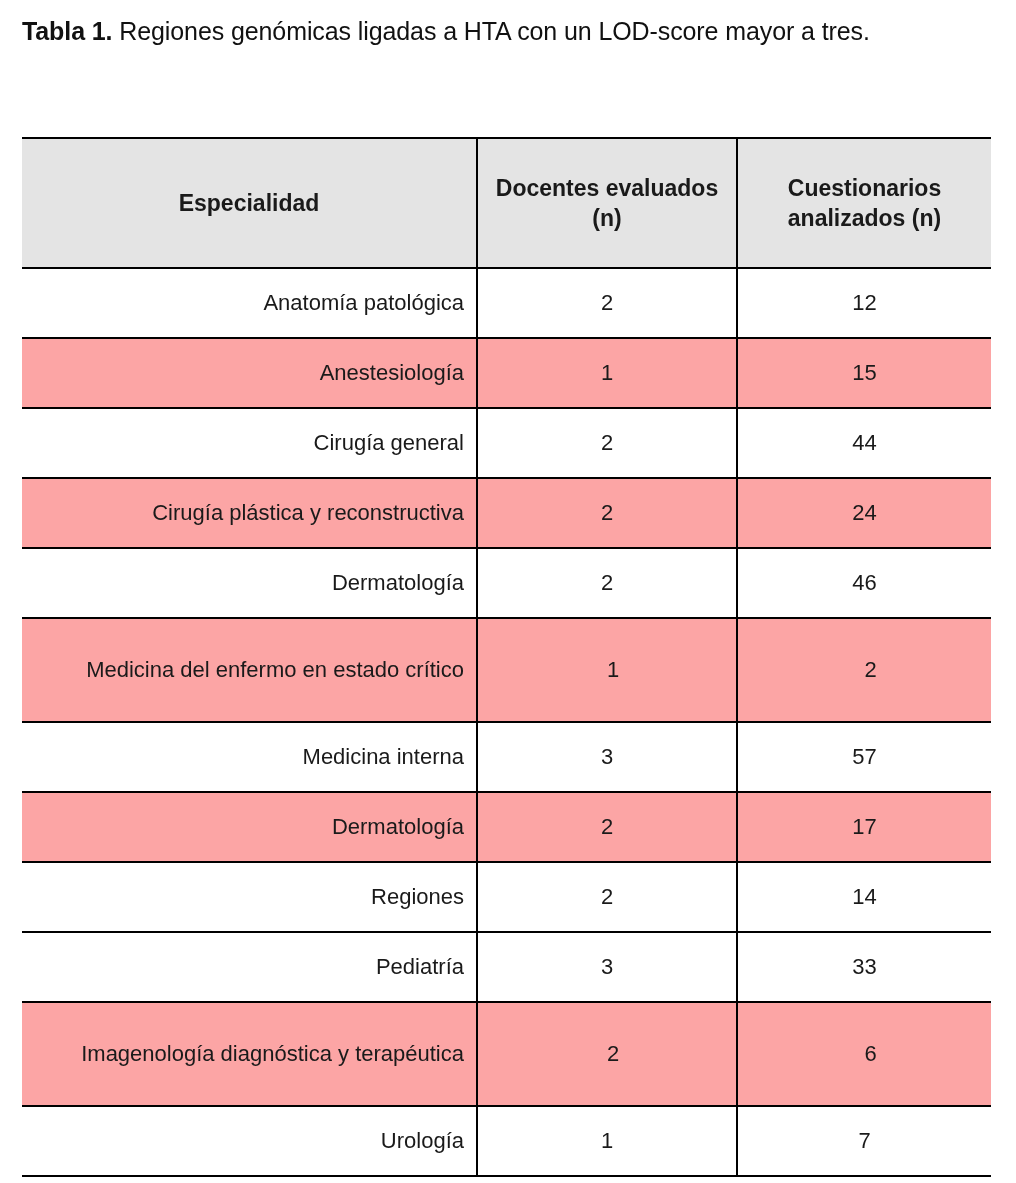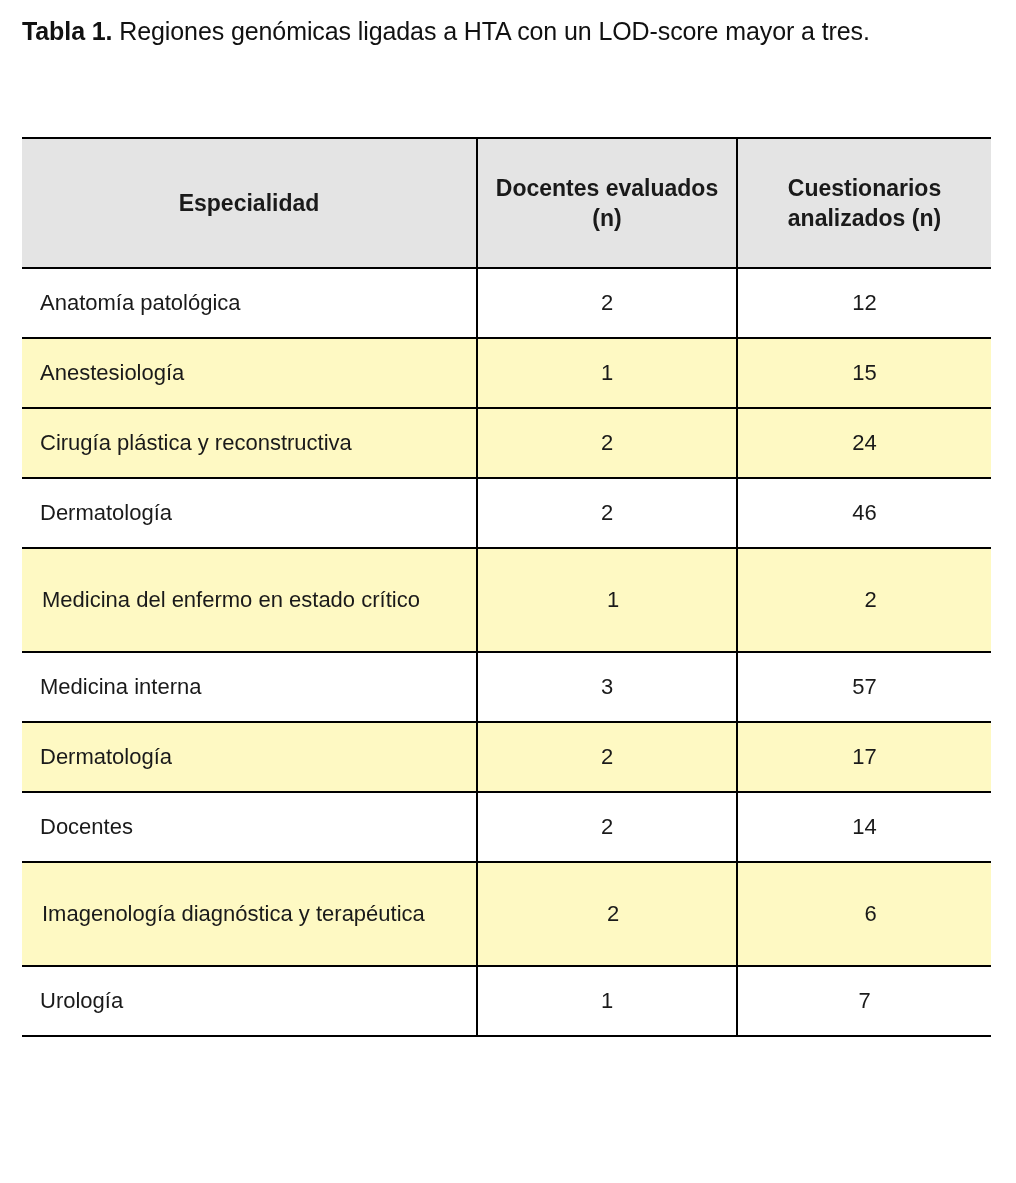--- a/index.html
+++ b/index.html
@@ -80,31 +80,31 @@
     border-top: 3px solid #000000;
   }
   thead th.col-spec { padding: 16px 10px; }
   thead th.col-doc,
   thead th.col-quest { padding: 8px 8px; }
 
   tbody td {
     height: 56px;
   }
   tbody td.col-spec {
-    text-align: left;
+    text-align: right;
     padding: 6px 12px 6px 18px;
     line-height: 32px;
   }
   tbody td.col-doc,
   tbody td.col-quest {
     text-align: center;
     padding: 6px 8px;
   }
   tbody tr.shaded td {
-    background: #fef9c3;
+    background: #fca5a5;
   }
   tbody tr.tall td {
     height: 90px;
     padding-left: 20px;
   }
 </style>
 </head>
 <body>
 
 <div class="page">
@@ -134,20 +134,25 @@
           <td class="col-doc">2</td>
           <td class="col-quest">12</td>
         </tr>
 
         <tr class="shaded">
           <td class="col-spec">Anestesiología</td>
           <td class="col-doc">1</td>
           <td class="col-quest">15</td>
         </tr>
 
+        <tr>
+          <td class="col-spec">Cirugía general</td>
+          <td class="col-doc">2</td>
+          <td class="col-quest">44</td>
+        </tr>
 
         <tr class="shaded">
           <td class="col-spec">Cirugía plástica y reconstructiva</td>
           <td class="col-doc">2</td>
           <td class="col-quest">24</td>
         </tr>
 
         <tr>
           <td class="col-spec">Dermatología</td>
           <td class="col-doc">2</td>
@@ -166,26 +171,31 @@
           <td class="col-quest">57</td>
         </tr>
 
         <tr class="shaded">
           <td class="col-spec">Dermatología</td>
           <td class="col-doc">2</td>
           <td class="col-quest">17</td>
         </tr>
 
         <tr>
-          <td class="col-spec">Docentes</td>
+          <td class="col-spec">Regiones</td>
           <td class="col-doc">2</td>
           <td class="col-quest">14</td>
         </tr>
 
 
+        <tr>
+          <td class="col-spec">Pediatría</td>
+          <td class="col-doc">3</td>
+          <td class="col-quest">33</td>
+        </tr>
 
         <tr class="shaded tall">
           <td class="col-spec">Imagenología diagnóstica y terapéutica</td>
           <td class="col-doc">2</td>
           <td class="col-quest">6</td>
         </tr>
 
         <tr>
           <td class="col-spec">Urología</td>
           <td class="col-doc">1</td>

